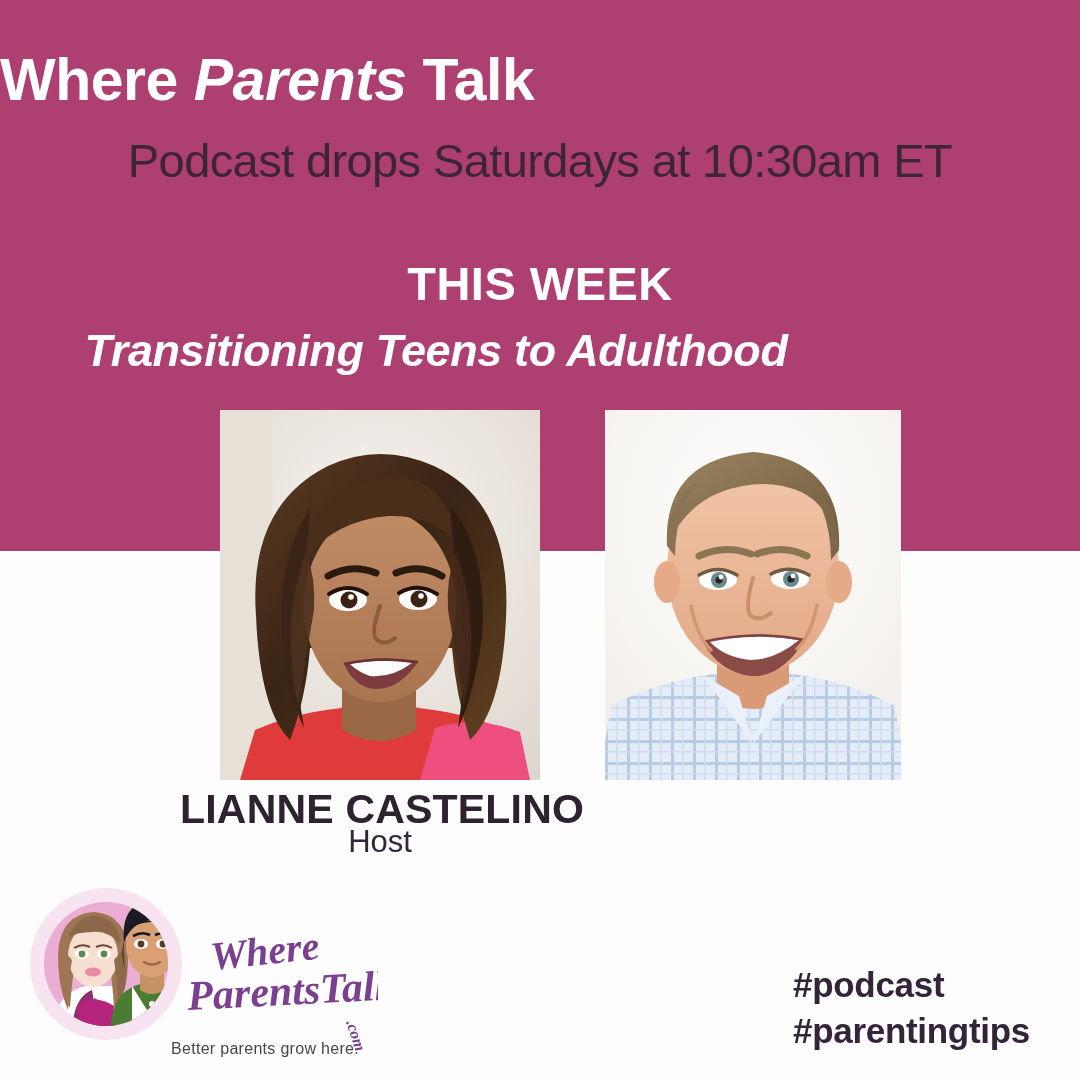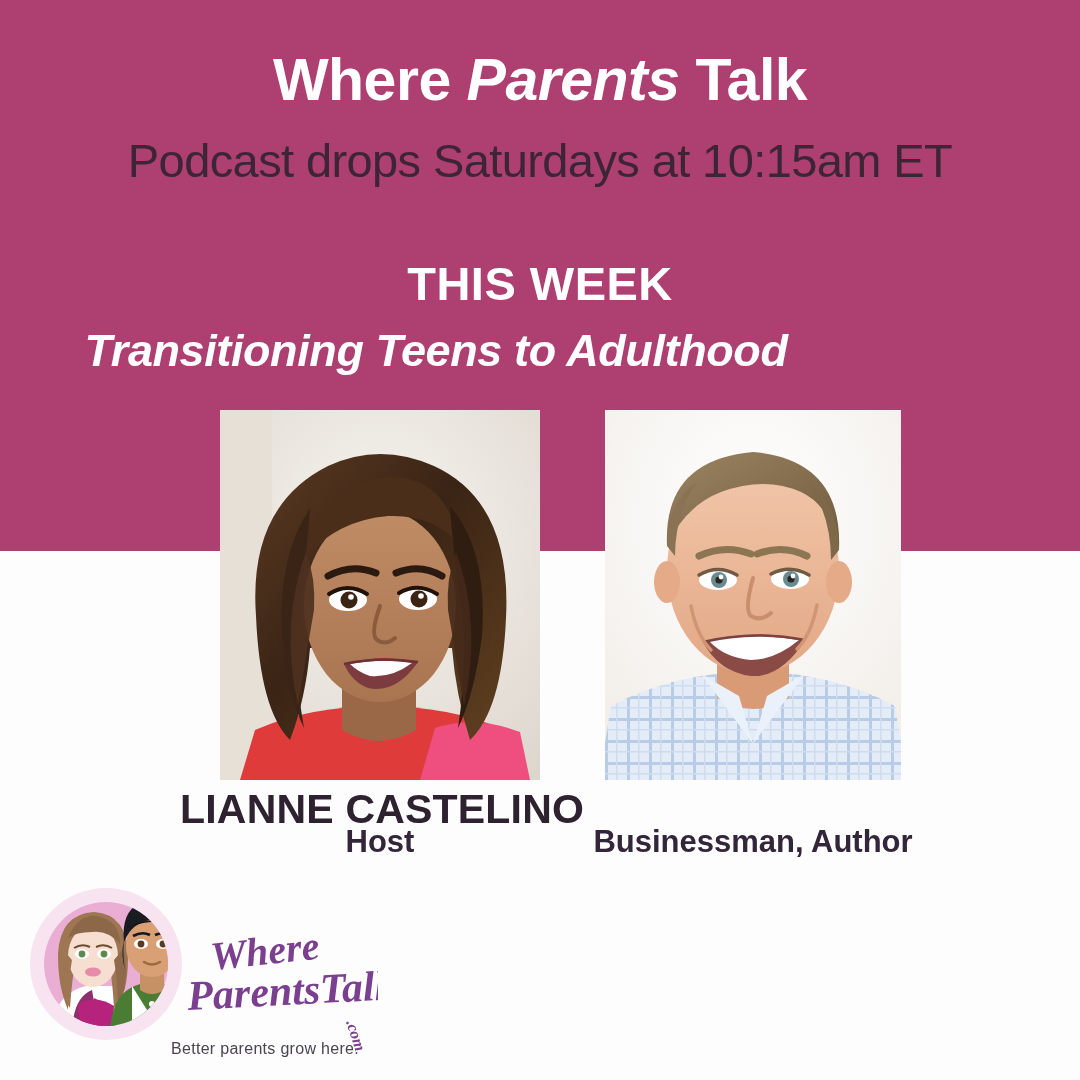--- a/index.html
+++ b/index.html
@@ -26,21 +26,21 @@
     position: absolute;
     left: 0; top: 0;
     width: 1080px;
     height: 551px;
     background: #ad3f71;
   }
   .show-title {
     position: absolute;
     left: 0; top: 50px;
     width: 1080px;
-    text-align: center;
+    text-align: left;
     color: #ffffff;
     font-size: 59px;
     font-weight: bold;
     letter-spacing: -0.5px;
     line-height: 1.05;
     white-space: nowrap;
   }
   .show-title .em {
     font-style: italic;
   }
@@ -103,21 +103,21 @@
     font-size: 41px;
     font-weight: bold;
     letter-spacing: 0.2px;
     white-space: nowrap;
   }
   .person-role {
     position: absolute;
     text-align: center;
     color: #33263a;
     font-size: 31px;
-    font-weight: 700;
+    font-weight: 400;
     white-space: nowrap;
   }
   .name-lianne { left: 180px; top: 786px; width: 400px; }
   .role-lianne { left: 180px; top: 824px; width: 400px; }
   .name-rob    { left: 553px; top: 786px; width: 400px; }
   .role-rob    { left: 553px; top: 824px; width: 400px; }
 
   
   .logo {
     position: absolute;
@@ -155,21 +155,21 @@
 <body>
 
 <div class="poster">
 
   <div class="banner"></div>
 
   <div class="show-title">
     <span>Where </span><span class="em">Parents</span><span> Talk</span>
   </div>
 
-  <div class="show-sub">Podcast drops Saturdays at 10:15am ET</div>
+  <div class="show-sub">Podcast drops Saturdays at 10:30am ET</div>
 
   <div class="week-label">THIS WEEK</div>
 
   <div class="episode-title">Transitioning Teens to Adulthood</div>
 
   <div class="photo photo-lianne">
     <svg viewBox="0 0 320 370" preserveAspectRatio="xMidYMid slice" aria-hidden="true">
       <defs>
         <radialGradient id="bgL" cx="50%" cy="35%" r="80%">
           <stop offset="0%" stop-color="#f7f4f0"></stop>
@@ -297,21 +297,20 @@
         <path d="M98 232 Q148 220 200 230" stroke="#7d4240" stroke-width="2.5" fill="none"></path>
 
         <path d="M86 196 q6 30 20 44" stroke="#d09572" stroke-width="3.5" fill="none" stroke-linecap="round"></path>
         <path d="M212 195 q-6 30 -20 44" stroke="#d09572" stroke-width="3.5" fill="none" stroke-linecap="round"></path>
       </g>
     </svg>
   </div>
 
   <div class="person-name name-lianne">LIANNE CASTELINO</div>
   <div class="person-role role-lianne">Host</div>
-  <div class="person-role role-rob">Businessman, Author</div>
 
   <div class="logo">
     <svg width="350" height="170" viewBox="0 0 350 170" aria-hidden="true">
       <defs>
         <clipPath id="circClip">
             <circle cx="78" cy="78" r="62"></circle>
           </clipPath>
       </defs>
 
       <circle cx="78" cy="78" r="76" fill="#f8e3f0"></circle>
@@ -365,14 +364,18 @@
       </g>
 
       <text x="184" y="84" fill="#7b3f8f" font-family="'Liberation Serif', serif" font-size="40" font-style="italic" font-weight="bold" transform="rotate(-6 184 84)">Where</text>
       <text x="160" y="124" fill="#7b3f8f" font-family="'Liberation Serif', serif" font-size="42" font-style="italic" font-weight="bold" transform="rotate(-3 160 124)">ParentsTalk</text>
       <text x="318" y="136" fill="#7b3f8f" font-family="'Liberation Serif', serif" font-size="16" font-style="italic" font-weight="bold" transform="rotate(72 318 136)">.com</text>
     </svg>
   </div>
 
   <div class="logo-tagline">Better parents grow here.</div>
 
+  <div class="hashtags">
+    <div class="hashtag">#podcast</div>
+    <div class="hashtag">#parentingtips</div>
+  </div>
 
 </div>
 
 </body></html>

